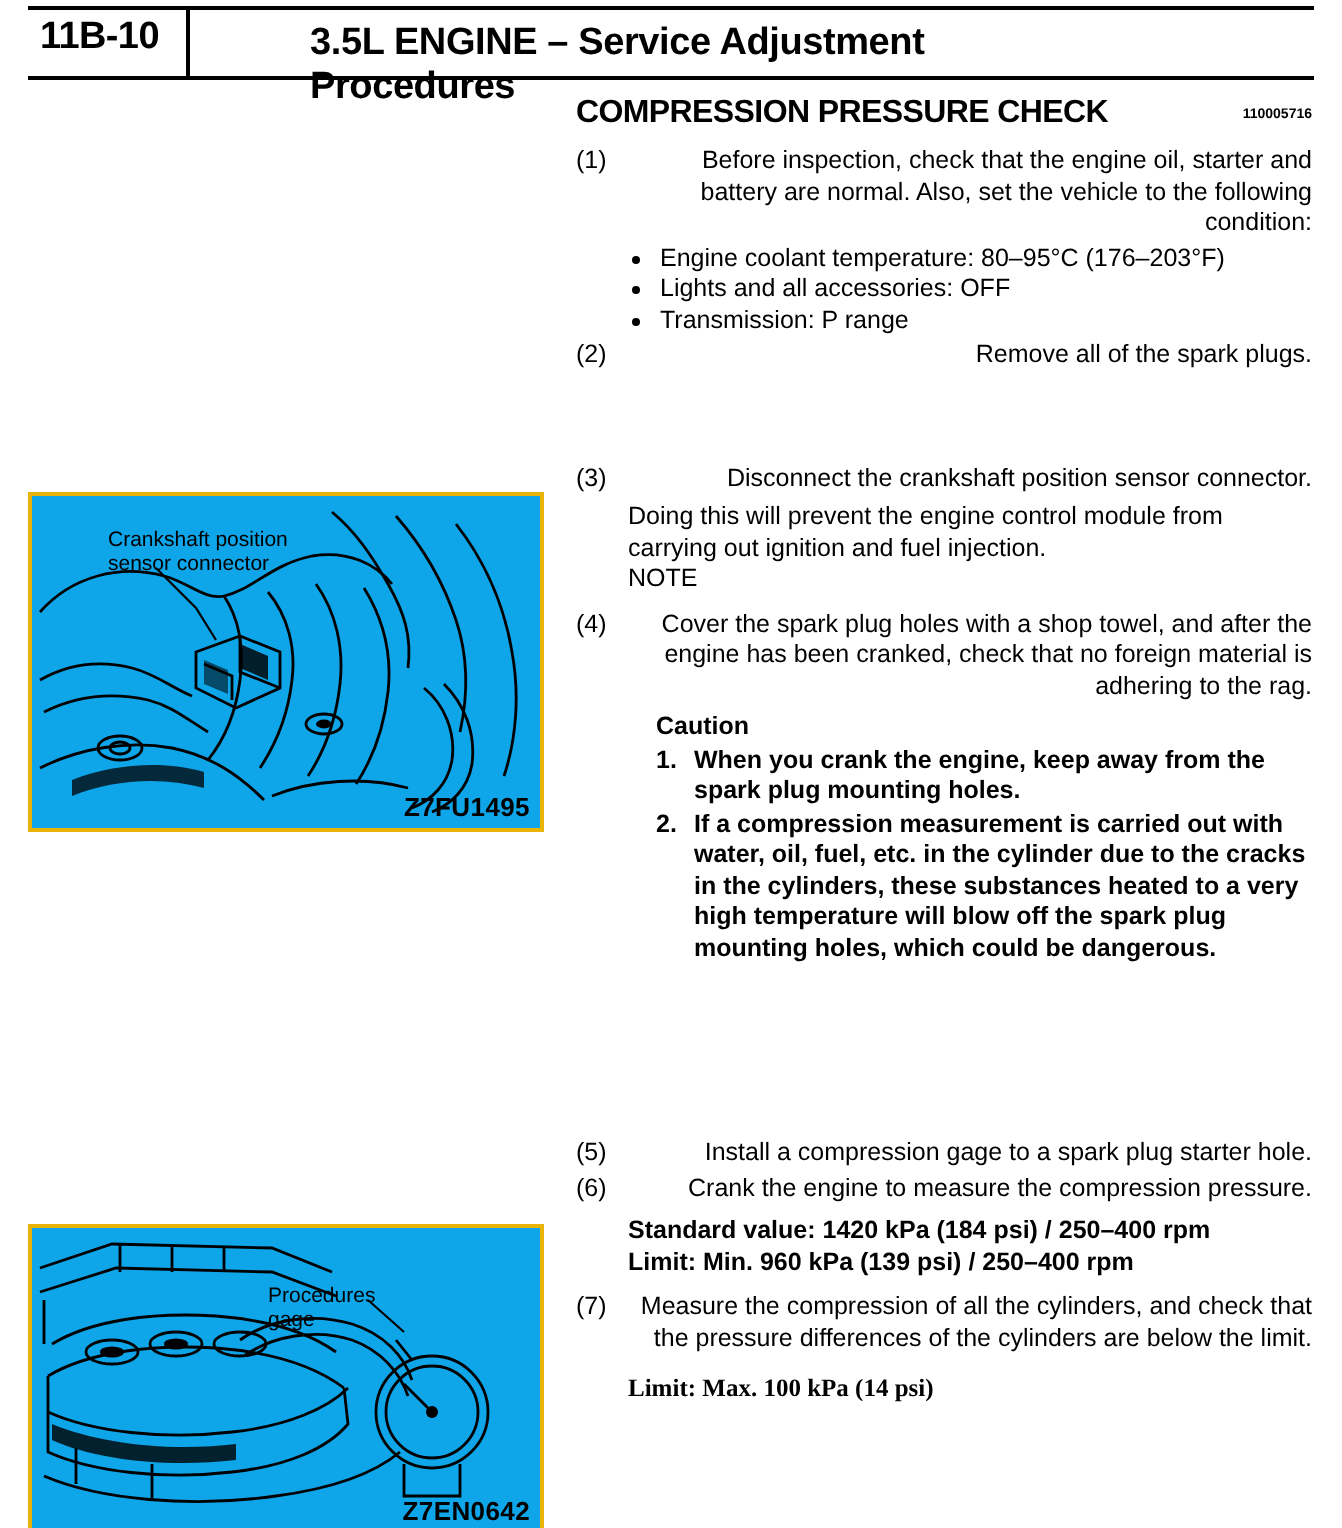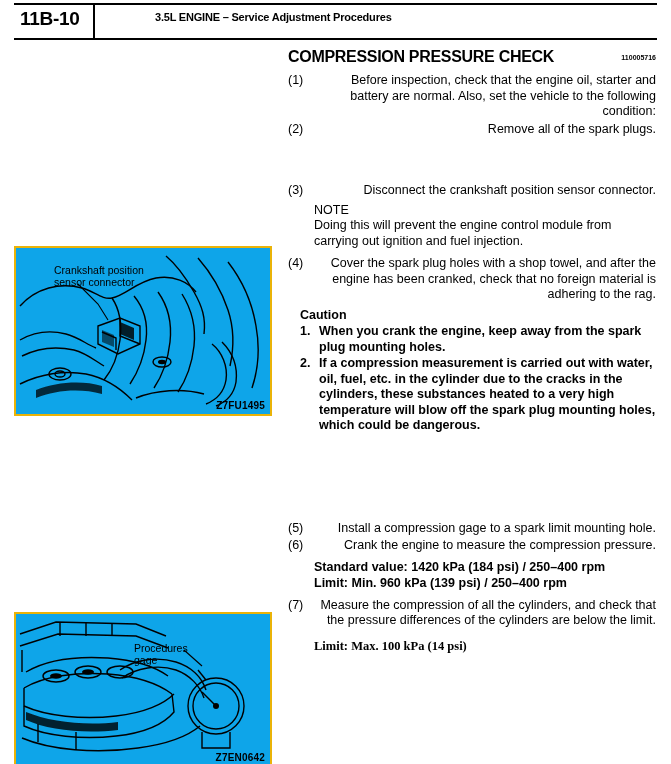--- a/index.html
+++ b/index.html
@@ -53,21 +53,21 @@
     left: 93px;
     top: 3px;
     width: 2px;
     height: 37px;
     background: #000;
   }
   .header-title {
     position: absolute;
     left: 155px;
     top: 11px;
-    font-size: 11px;
+    font-size: 19px;
     font-weight: bold;
     letter-spacing: -0.2px;
   }
 
   
   .content-col {
     position: absolute;
     left: 288px;
     top: 48px;
     width: 368px;
@@ -165,21 +165,21 @@
     background: #0ea5e9;
     overflow: hidden;
   }
   .fig1 { left: 14px; top: 246px; width: 254px; height: 166px; }
   .fig2 { left: 14px; top: 612px; width: 254px; height: 152px; }
 
   .fig-caption-code {
     position: absolute;
     right: 5px;
     bottom: 3px;
-    font-size: 10px;
+    font-size: 13px;
     font-weight: bold;
     letter-spacing: 0.2px;
   }
   .fig-label {
     position: absolute;
     font-size: 10.5px;
     line-height: 12px;
   }
   .fig1-label { left: 38px; top: 16px; }
   .fig2-label { left: 118px; top: 28px; }
@@ -300,62 +300,67 @@
   <div style="position:relative;">
     <span class="section-title">COMPRESSION PRESSURE CHECK</span>
     <span class="doc-code">110005716</span>
   </div>
 
   <div class="step">
     <div class="step-num">(1)</div>
     <div class="step-body">Before inspection, check that the engine oil, starter and battery are normal. Also, set the vehicle to the following condition:</div>
   </div>
 
+  <ul class="bullets" style="margin-left:26px;">
+    <li>Engine coolant temperature: 80–95°C (176–203°F)</li>
+    <li>Lights and all accessories: OFF</li>
+    <li>Transmission: P range</li>
+  </ul>
 
   <div class="step tight">
     <div class="step-num">(2)</div>
     <div class="step-body">Remove all of the spark plugs.</div>
   </div>
 
   <div style="height:39px;"></div>
 
   <div class="step">
     <div class="step-num">(3)</div>
     <div class="step-body">Disconnect the crankshaft position sensor connector.</div>
   </div>
 
   <div style="margin-left:26px; margin-top:4px;">
+    <div class="sub-head">Doing this will prevent the engine control module from carrying out ignition and fuel injection.</div>
     <div class="sub-head">NOTE</div>
-    <div class="sub-head">Doing this will prevent the engine control module from carrying out ignition and fuel injection.</div>
   </div>
 
   <div class="step">
     <div class="step-num">(4)</div>
     <div class="step-body">Cover the spark plug holes with a shop towel, and after the engine has been cranked, check that no foreign material is adhering to the rag.</div>
   </div>
 
-  <div style="margin-left:12px; margin-top:5px;">
+  <div style="margin-left:40px; margin-top:5px;">
     <div class="sub-head-bold">Caution</div>
     <ul class="num-list">
       <li>
         <span class="n">1.</span>
         <span>When you crank the engine, keep away from the spark plug mounting holes.</span>
       </li>
       <li>
         <span class="n">2.</span>
         <span>If a compression measurement is carried out with water, oil, fuel, etc. in the cylinder due to the cracks in the cylinders, these substances heated to a very high temperature will blow off the spark plug mounting holes, which could be dangerous.</span>
       </li>
     </ul>
   </div>
 
   <div style="height:80px;"></div>
 
   <div class="step">
     <div class="step-num">(5)</div>
-    <div class="step-body">Install a compression gage to a spark limit mounting hole.</div>
+    <div class="step-body">Install a compression gage to a spark plug starter hole.</div>
   </div>
 
   <div class="step tight">
     <div class="step-num">(6)</div>
     <div class="step-body">Crank the engine to measure the compression pressure.</div>
   </div>
 
   <div style="margin-left:26px; margin-top:5px;">
     <div class="spec-line">Standard value: 1420 kPa (184 psi) / 250–400 rpm</div>
     <div class="spec-line">Limit: Min. 960 kPa (139 psi) / 250–400 rpm</div>

